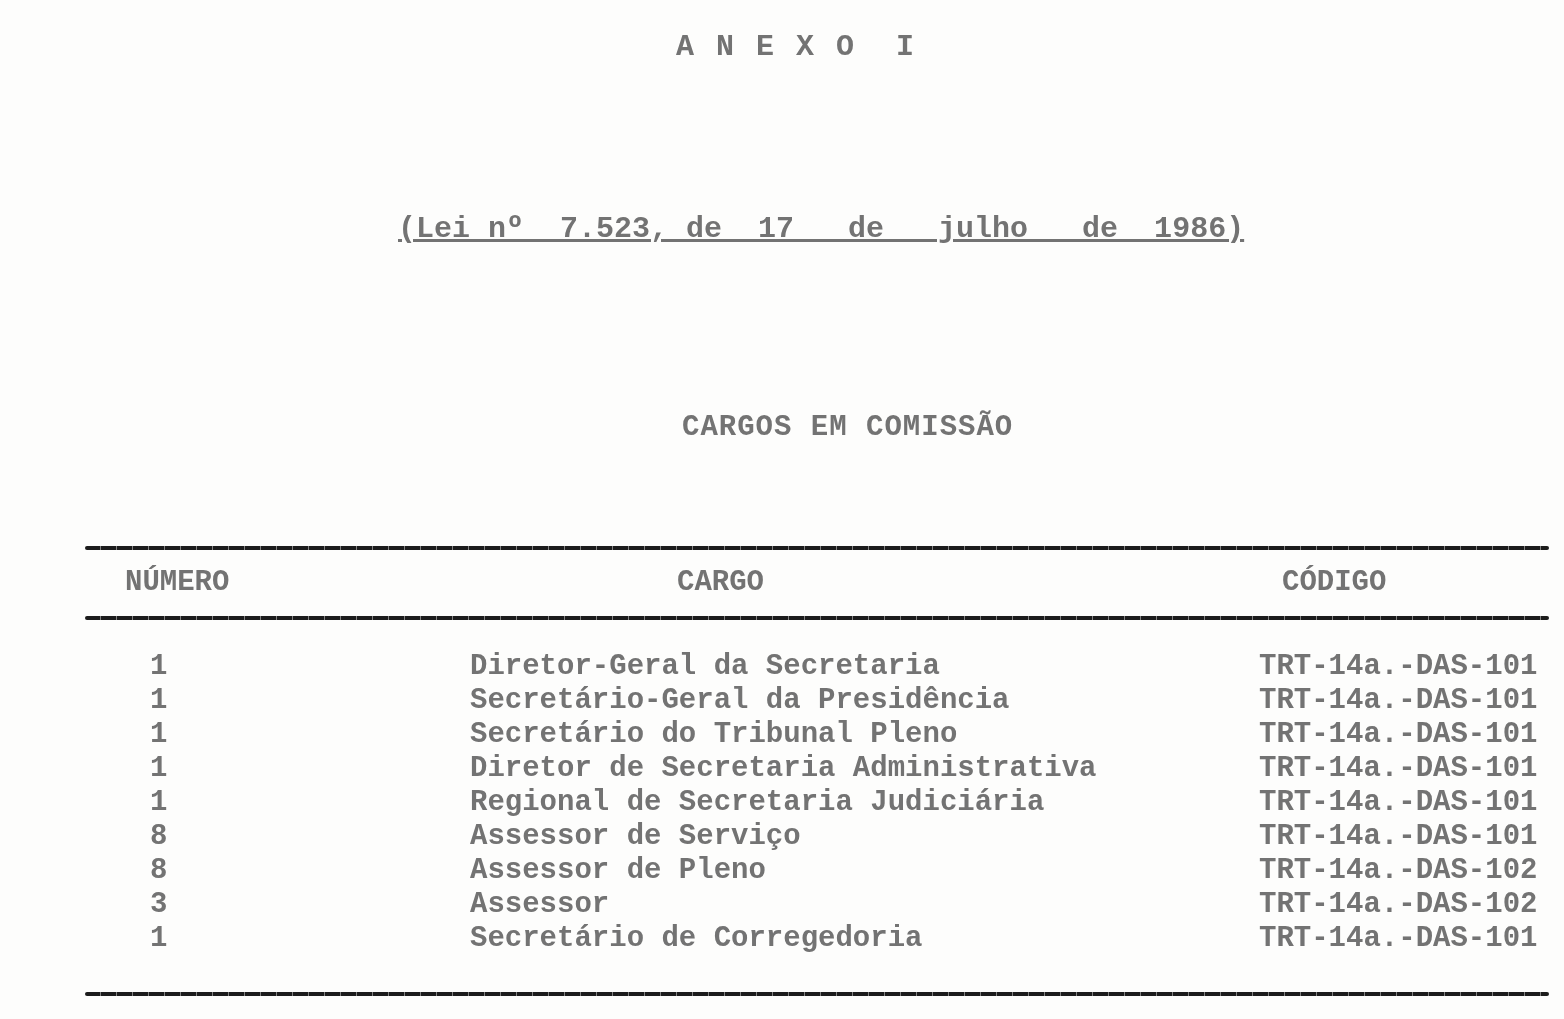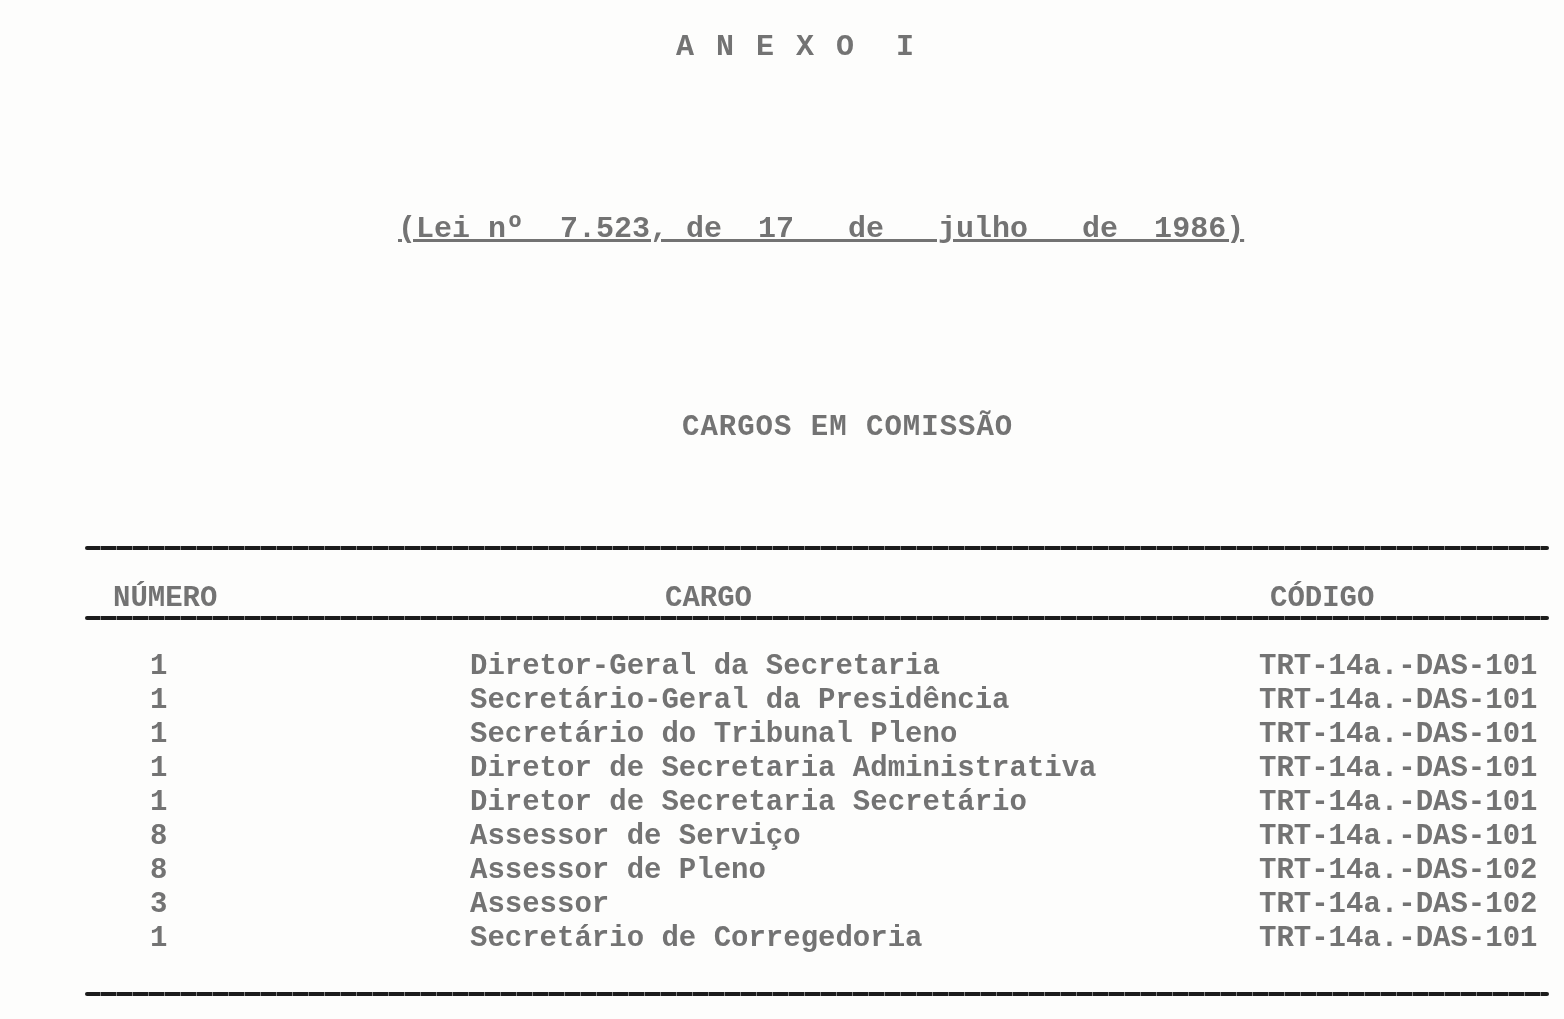--- a/index.html
+++ b/index.html
@@ -22,21 +22,21 @@
   .rule{
     position:absolute;left:0;width:100%;height:4px;
     background:repeating-linear-gradient(90deg,
       #1c1c1c 0 15px, rgba(28,28,28,.55) 15px 16px);
     border-radius:2px;
   }
   .rule-top{top:0;}
   .rule-mid{top:70px;}
   .rule-bottom{top:446px;}
 
-  .th{position:absolute;top:36px;font-size:29px;white-space:pre;}
+  .th{position:absolute;top:20px;font-size:29px;white-space:pre;margin-left:12px;}
   .th-numero{left:28px;}
   .th-cargo{left:580px;text-align:center;}
   .th-codigo{left:1185px;}
 
   .rows{position:absolute;top:104px;left:0;width:100%;}
   .row{position:relative;height:34px;font-size:29px;line-height:34px;}
   .cell{position:absolute;top:0;white-space:pre;}
   .cell-numero{left:65px;}
   .cell-cargo{left:385px;}
   .cell-codigo{left:1174px;}
@@ -75,21 +75,21 @@
         <span class="cell cell-cargo">Secretário do Tribunal Pleno</span>
         <span class="cell cell-codigo">TRT-14a.-DAS-101</span>
       </div>
       <div class="row">
         <span class="cell cell-numero">1</span>
         <span class="cell cell-cargo">Diretor de Secretaria Administrativa</span>
         <span class="cell cell-codigo">TRT-14a.-DAS-101</span>
       </div>
       <div class="row">
         <span class="cell cell-numero">1</span>
-        <span class="cell cell-cargo">Diretor de Secretaria Secretário</span>
+        <span class="cell cell-cargo">Regional de Secretaria Judiciária</span>
         <span class="cell cell-codigo">TRT-14a.-DAS-101</span>
       </div>
       <div class="row">
         <span class="cell cell-numero">8</span>
         <span class="cell cell-cargo">Assessor de Serviço</span>
         <span class="cell cell-codigo">TRT-14a.-DAS-101</span>
       </div>
       <div class="row">
         <span class="cell cell-numero">8</span>
         <span class="cell cell-cargo">Assessor de Pleno</span>

